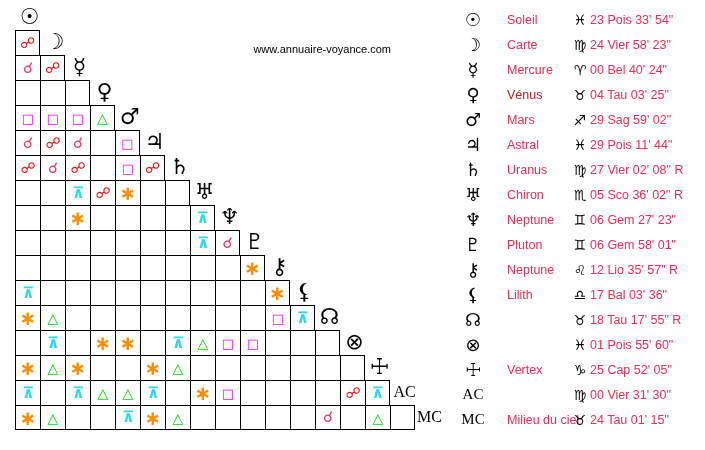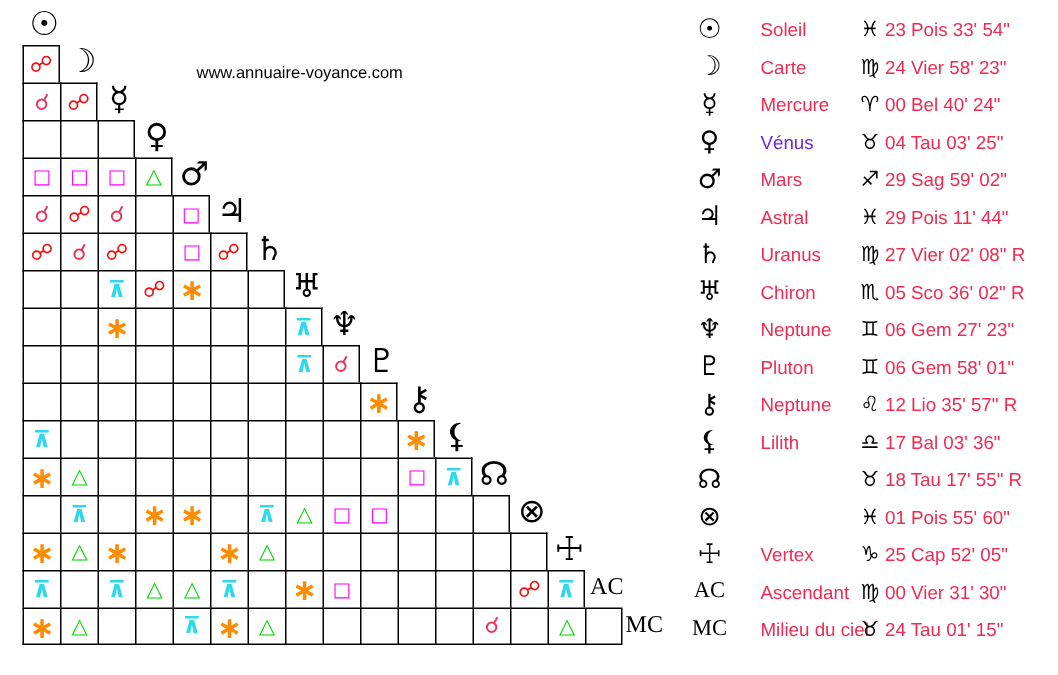--- a/index.html
+++ b/index.html
@@ -1,18 +1,18 @@
 <!DOCTYPE html>
 <html><head>
 <meta charset="utf-8">
 <style>
   html,body{margin:0;padding:0;background:#fff;}
   .stage{position:relative;width:705px;height:450px;background:#fff;overflow:hidden;
          font-family:"Liberation Sans",sans-serif;}
-  .header{position:absolute;left:131px;top:43px;width:260px;text-align:left;
+  .header{position:absolute;left:131px;top:43px;width:260px;text-align:right;
           font-size:11px;line-height:12px;color:#000;}
   
   .grid{position:absolute;left:15px;top:5px;}
   .cell{position:absolute;width:25px;height:25px;box-sizing:border-box;
         border-left:1px solid #000;border-top:1px solid #000;
         display:flex;align-items:center;justify-content:center;}
   .cell.last{border-right:1px solid #000;}
   .cell.bottom{border-bottom:1px solid #000;}
   .asym{font-family:"DejaVu Sans",sans-serif;font-weight:bold;line-height:1;}
   .asym.con,.asym.opp{font-size:15px;}
@@ -327,21 +327,21 @@
         <span class="lpos" style="color: rgb(238, 43, 83);">24 Vier 58' 23"</span>
       </div>
       <div class="lrow" style="top: 57px;">
         <span class="lglyph">☿</span>
         <span class="lname" style="color: rgb(238, 43, 83);">Mercure</span>
         <span class="lsign">♈</span>
         <span class="lpos" style="color: rgb(238, 43, 83);">00 Bel 40' 24"</span>
       </div>
       <div class="lrow" style="top: 82px;">
         <span class="lglyph">♀</span>
-        <span class="lname" style="color: #6d28d9;">Vénus</span>
+        <span class="lname" style="color: #b91c1c;">Vénus</span>
         <span class="lsign">♉</span>
         <span class="lpos" style="color: rgb(238, 43, 83);">04 Tau 03' 25"</span>
       </div>
       <div class="lrow" style="top: 107px;">
         <span class="lglyph">♂</span>
         <span class="lname" style="color: rgb(238, 43, 83);">Mars</span>
         <span class="lsign">♐</span>
         <span class="lpos" style="color: rgb(238, 43, 83);">29 Sag 59' 02"</span>
       </div>
       <div class="lrow" style="top: 132px;">
@@ -397,21 +397,20 @@
         <span class="lpos" style="color: rgb(238, 43, 83);">01 Pois 55' 60"</span>
       </div>
       <div class="lrow" style="top: 357px;">
         <span class="lglyph">☩</span>
         <span class="lname" style="color: rgb(238, 43, 83);">Vertex</span>
         <span class="lsign">♑</span>
         <span class="lpos" style="color: rgb(238, 43, 83);">25 Cap 52' 05"</span>
       </div>
       <div class="lrow" style="top: 382px;">
         <span class="lglyph txt">AC</span>
-        <span class="lname" style="color: rgb(238, 43, 83);">Ascendant</span>
         <span class="lsign">♍</span>
         <span class="lpos" style="color: rgb(238, 43, 83);">00 Vier 31' 30"</span>
       </div>
       <div class="lrow" style="top: 407px;">
         <span class="lglyph txt">MC</span>
         <span class="lname" style="color: rgb(238, 43, 83);">Milieu du ciel</span>
         <span class="lsign">♉</span>
         <span class="lpos" style="color: rgb(238, 43, 83);">24 Tau 01' 15"</span>
       </div>
     </div>

